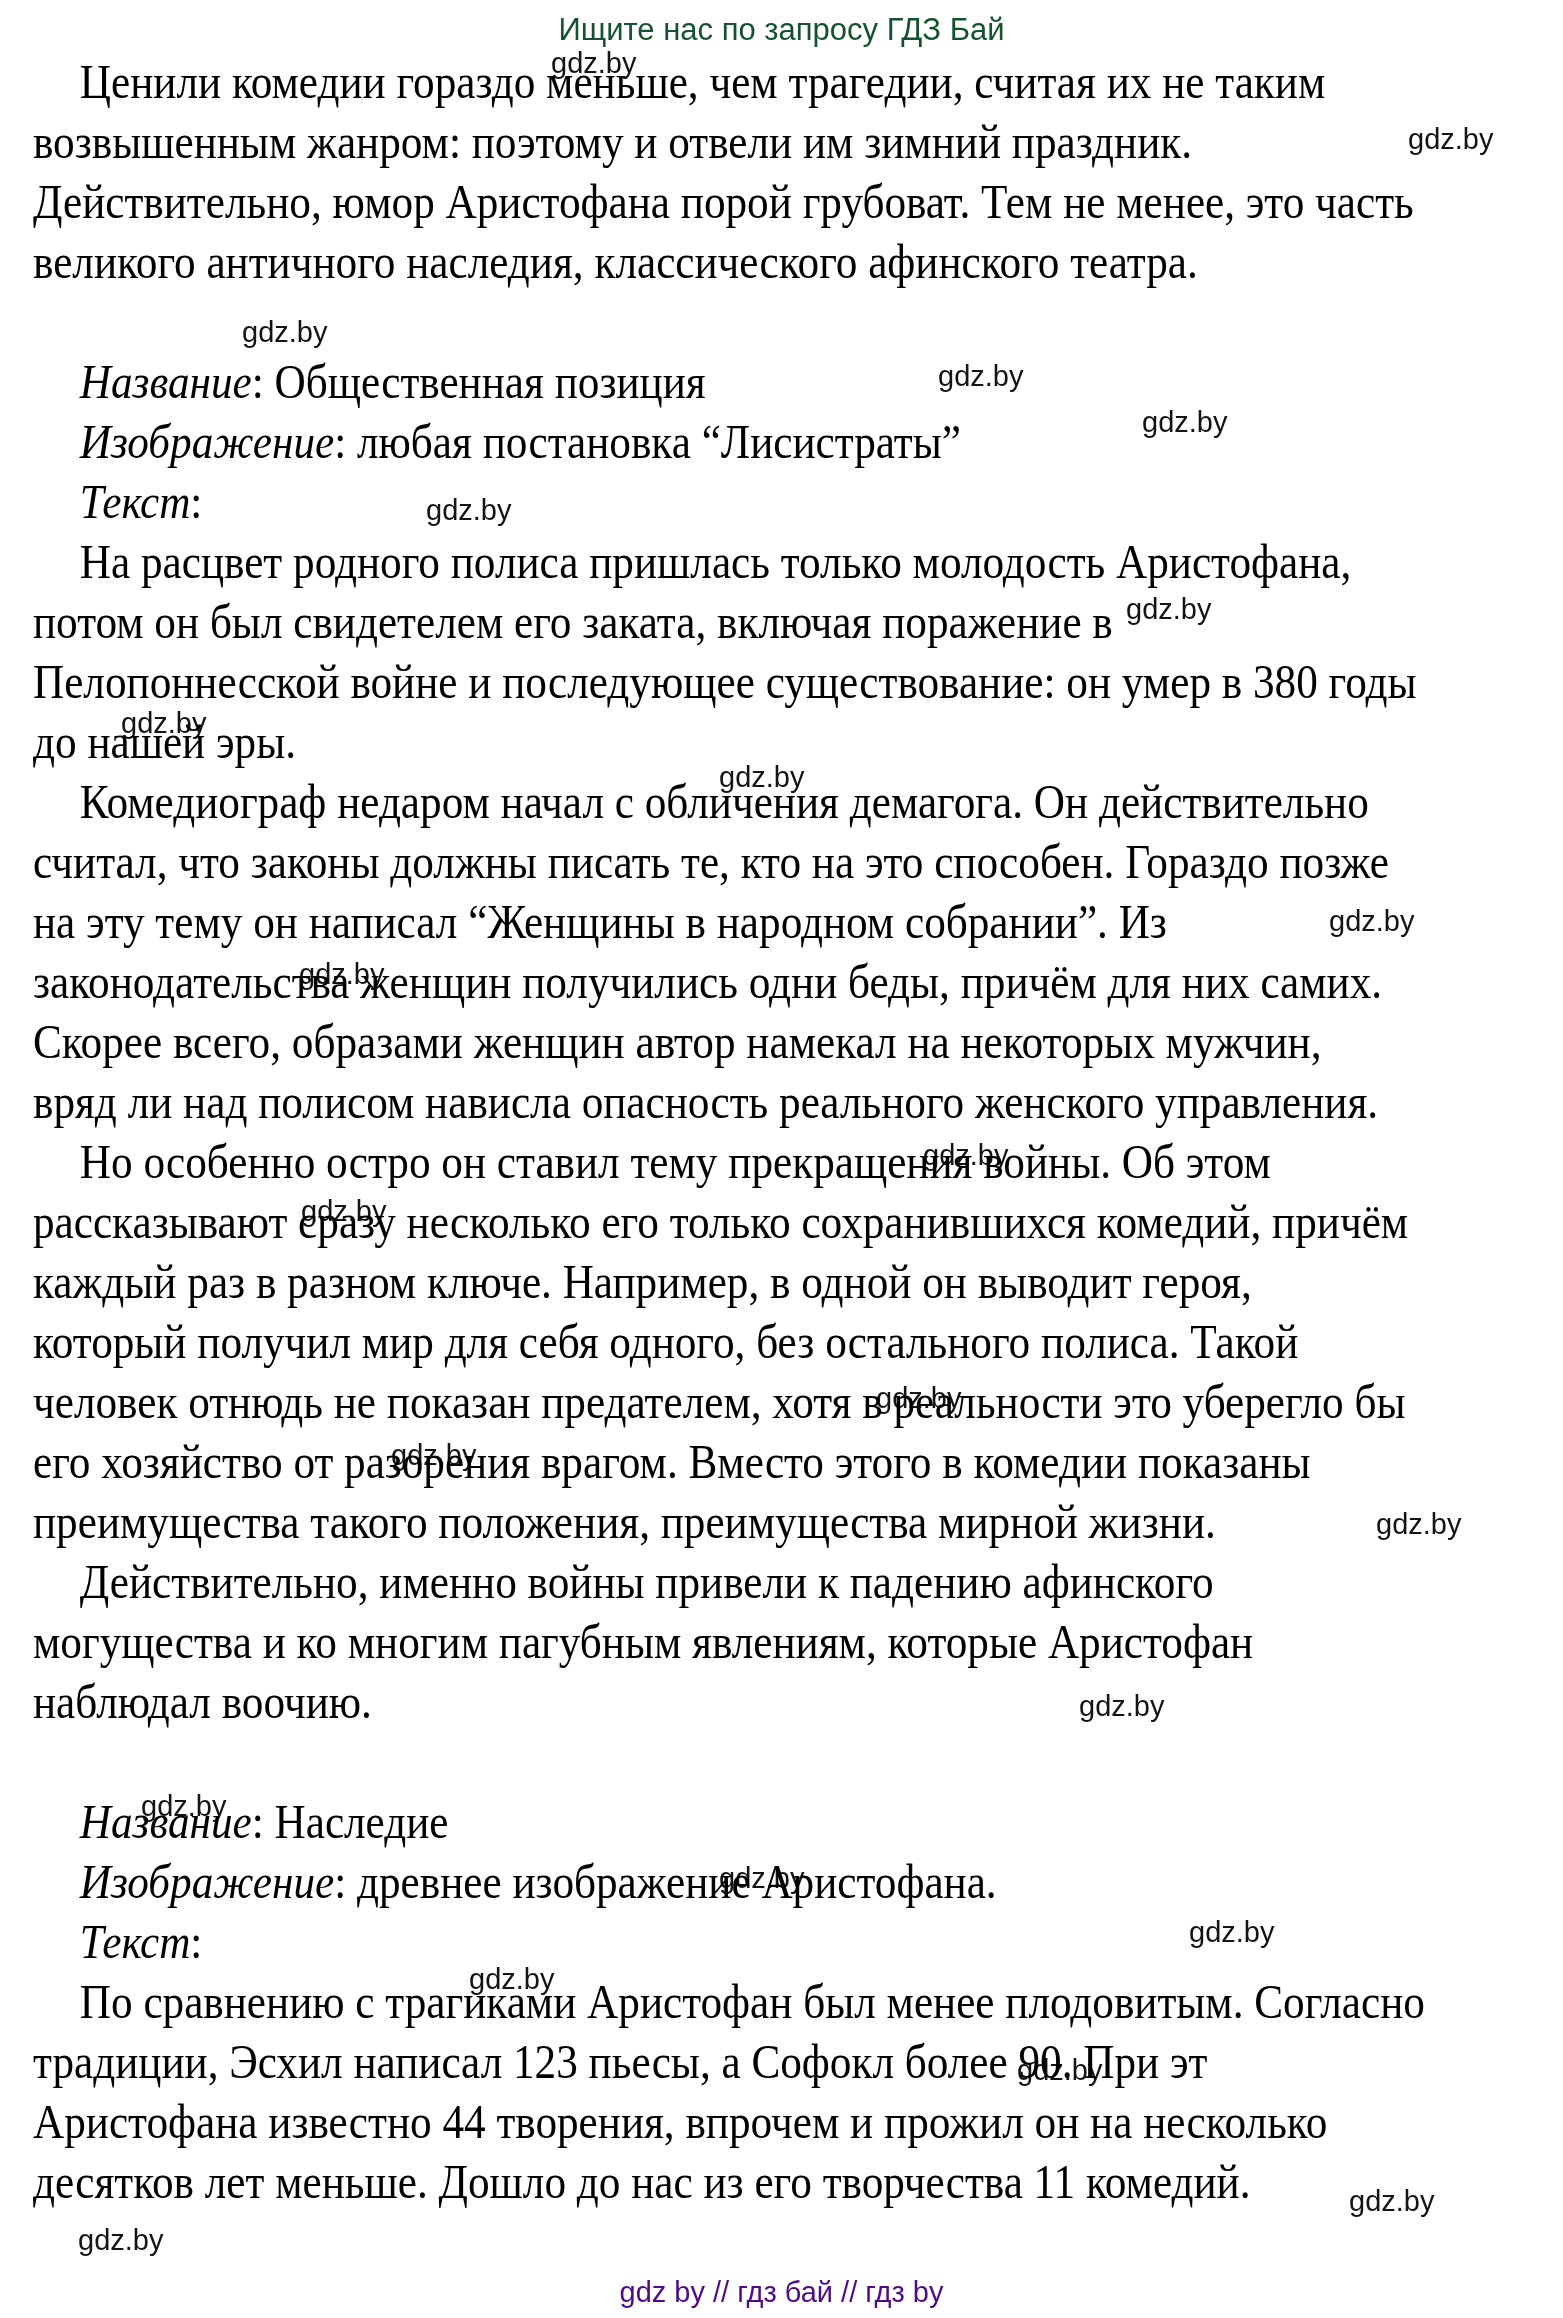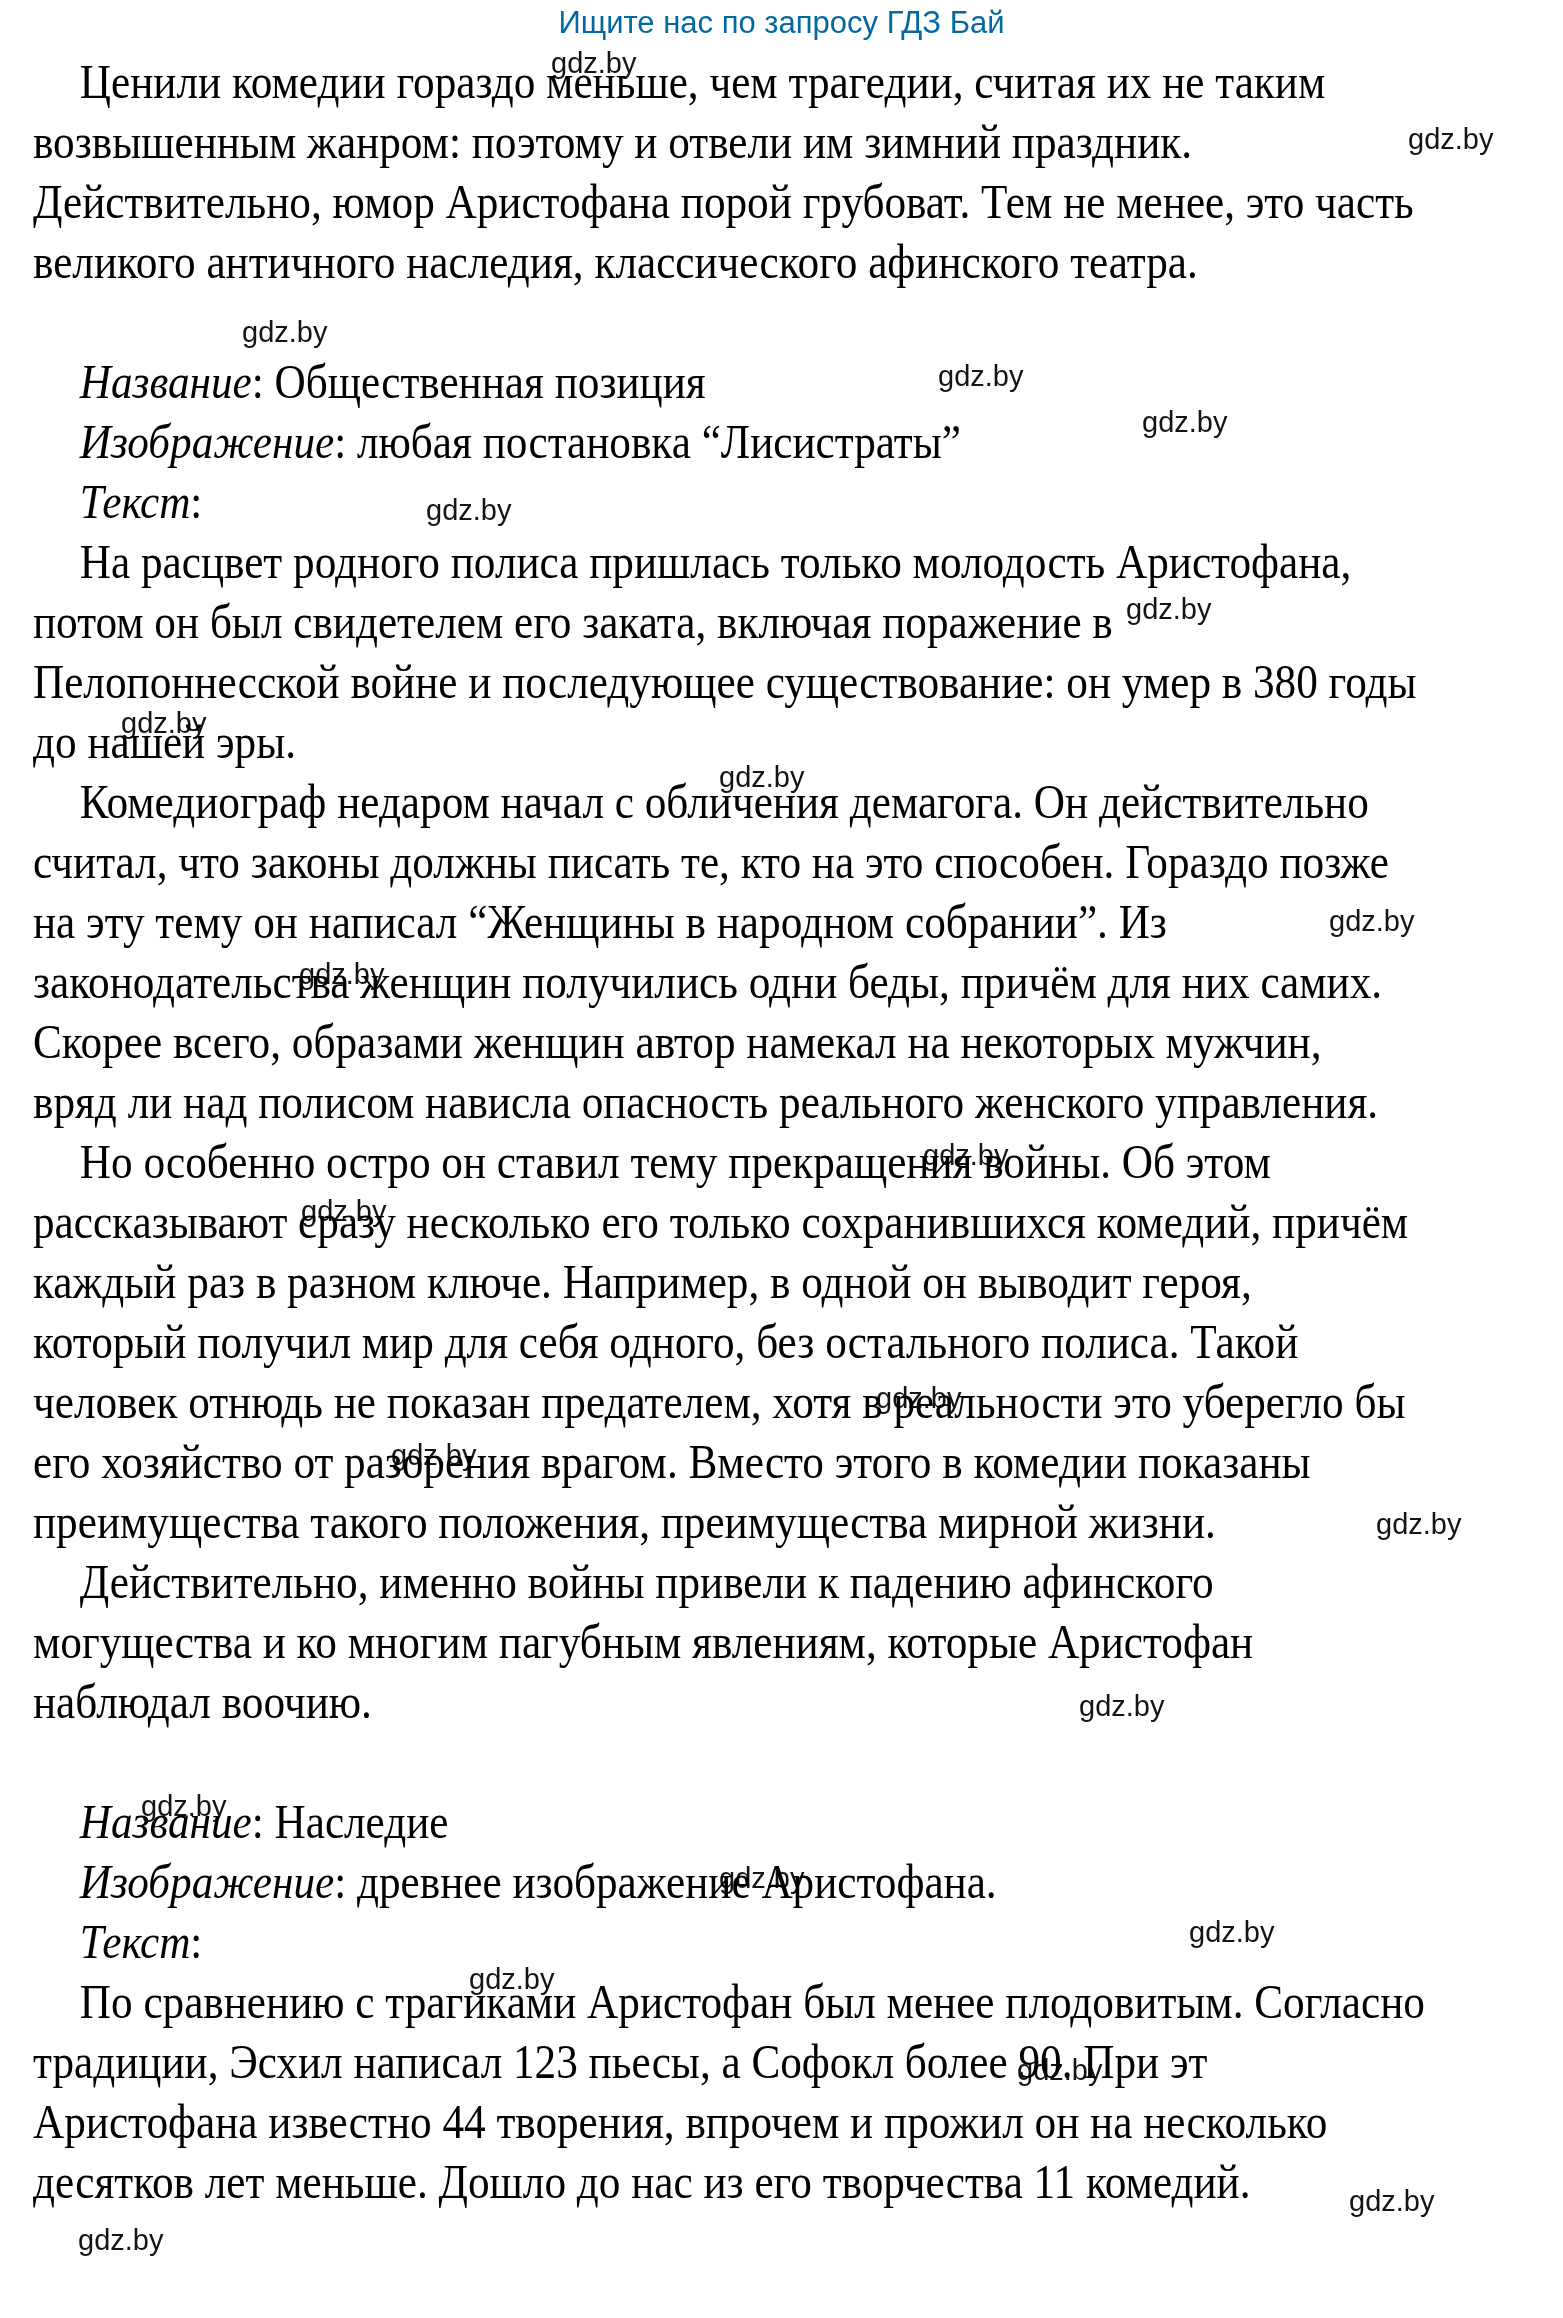--- a/index.html
+++ b/index.html
@@ -28,21 +28,21 @@
   .footer{
     position:absolute;left:0;width:100%;top:2276px;text-align:center;
     font-family:"Liberation Sans",sans-serif;font-size:29px;line-height:33px;
   }
 </style>
 </head>
 <body>
 
 <div class="page">
 
-  <div class="promo" style="color: #0369a1;">Ищите нас по запросу ГДЗ Бай</div>
+  <div class="promo" style="color: #14532d; margin-top: 7px;">Ищите нас по запросу ГДЗ Бай</div>
 
   <div class="wm-layer">
 
   <span class="wm" style="left: 551px; top: 48px;">gdz.by</span>
       <span class="wm" style="left: 1408px; top: 124px;">gdz.by</span>
       <span class="wm" style="left: 242px; top: 317px;">gdz.by</span>
       <span class="wm" style="left: 938px; top: 361px;">gdz.by</span>
       <span class="wm" style="left: 1142px; top: 407px;">gdz.by</span>
       <span class="wm" style="left: 426px; top: 495px;">gdz.by</span>
       <span class="wm" style="left: 1126px; top: 594px;">gdz.by</span>
@@ -98,15 +98,16 @@
       <div class="line blank"><span class="pre"></span><span> </span></div>
       <div class="line indent"><span class="pre">Название</span><span>: Наследие</span></div>
       <div class="line indent"><span class="pre">Изображение</span><span>: древнее изображение Аристофана.</span></div>
       <div class="line indent"><span class="pre">Текст</span><span>:</span></div>
       <div class="line indent"><span class="pre"></span><span>По сравнению с трагиками Аристофан был менее плодовитым. Согласно</span></div>
       <div class="line"><span class="pre"></span><span>традиции, Эсхил написал 123 пьесы, а Софокл более 90. При эт</span></div>
       <div class="line"><span class="pre"></span><span>Аристофана известно 44 творения, впрочем и прожил он на несколько</span></div>
       <div class="line"><span class="pre"></span><span>десятков лет меньше. Дошло до нас из его творчества 11 комедий.</span></div>
     </div>
 
+  <div class="footer" style="color: rgb(78, 12, 134);">gdz by  //  гдз бай  //  гдз by</div>
 
 </div>
 
 
 </body></html>

